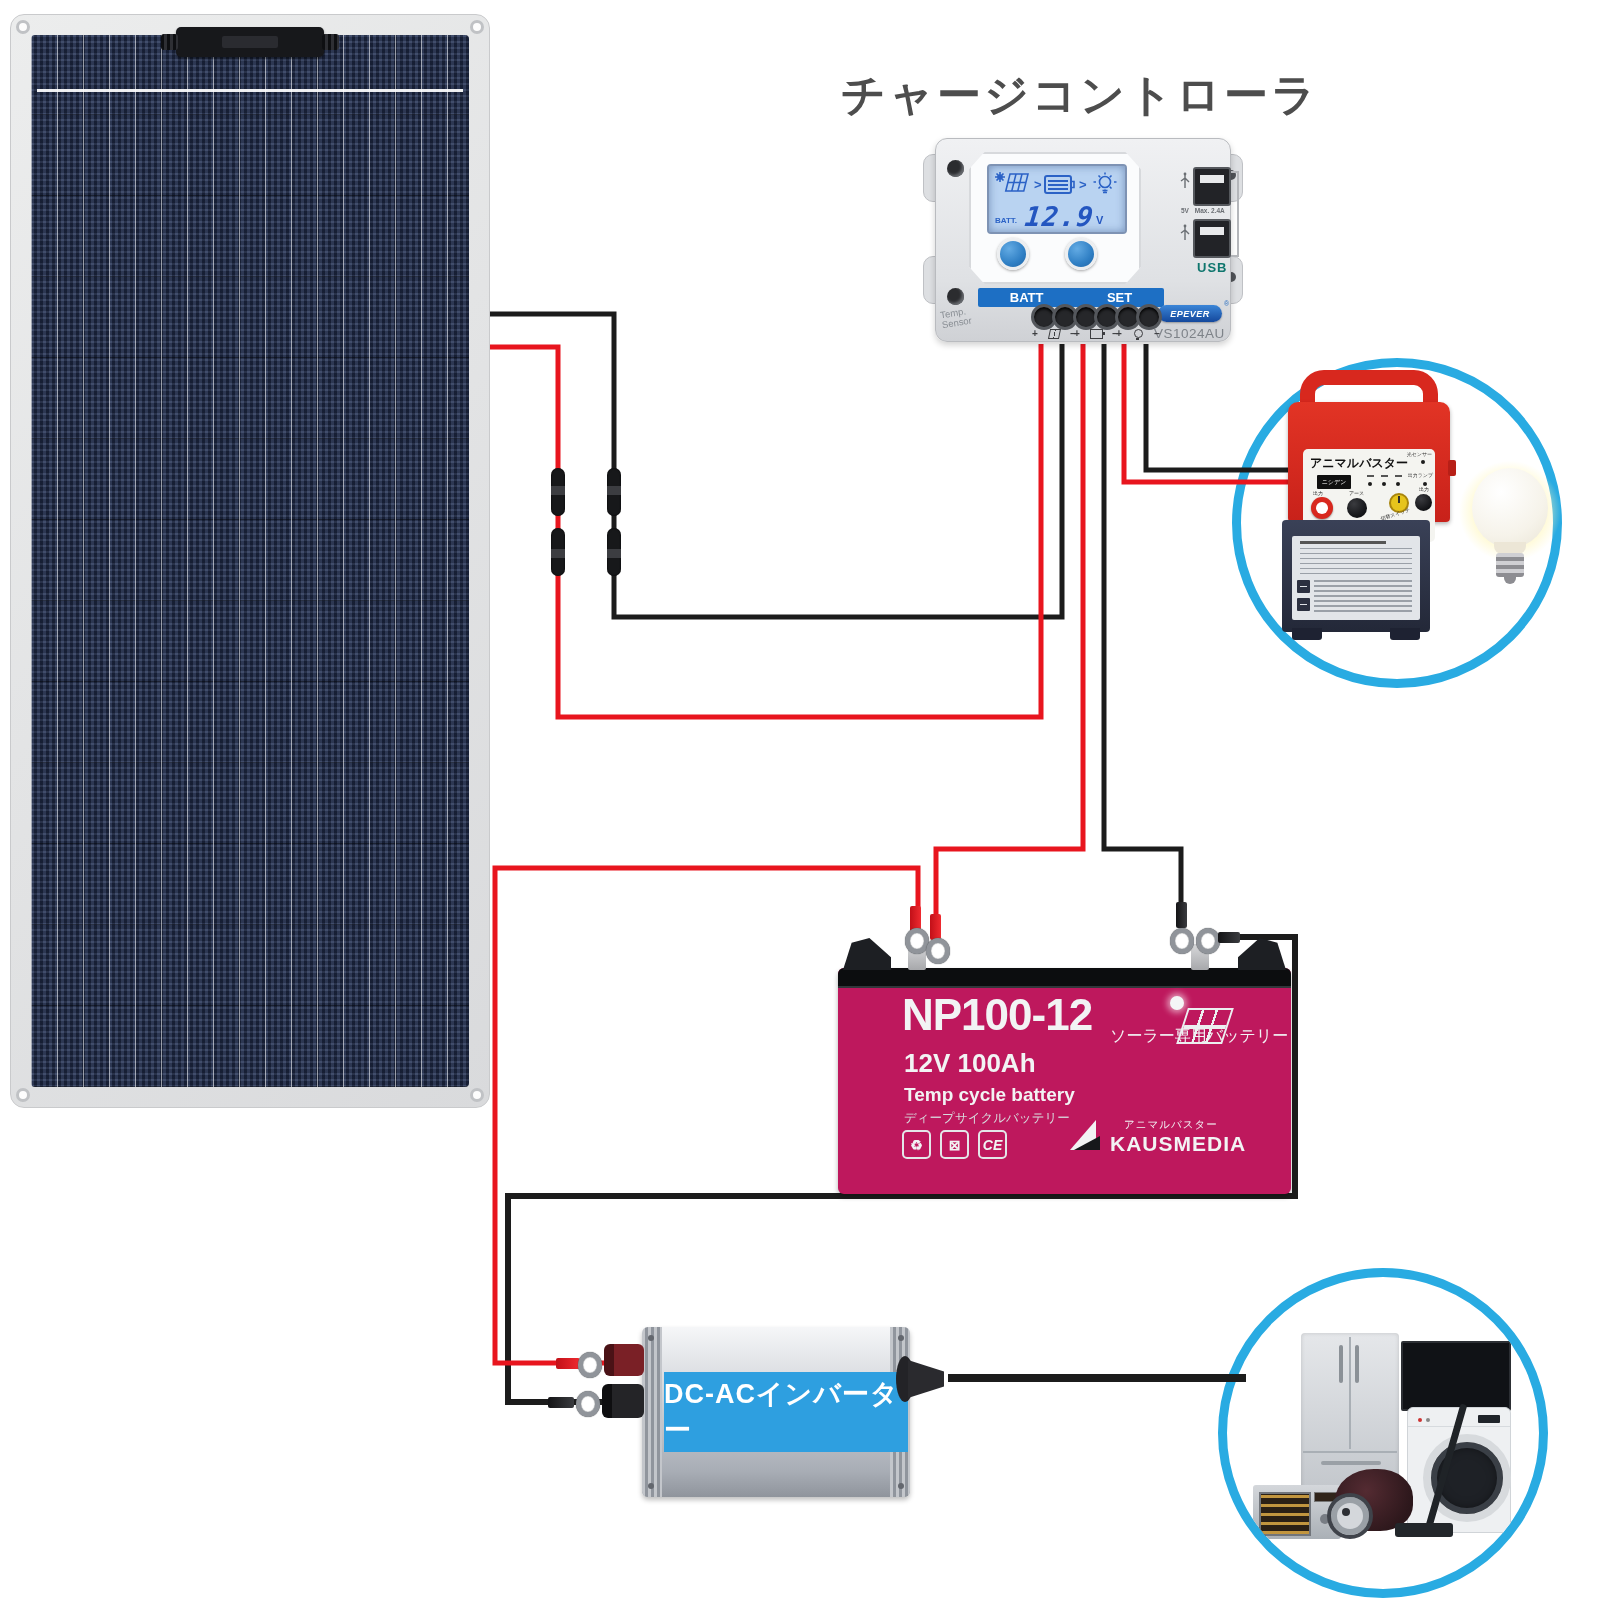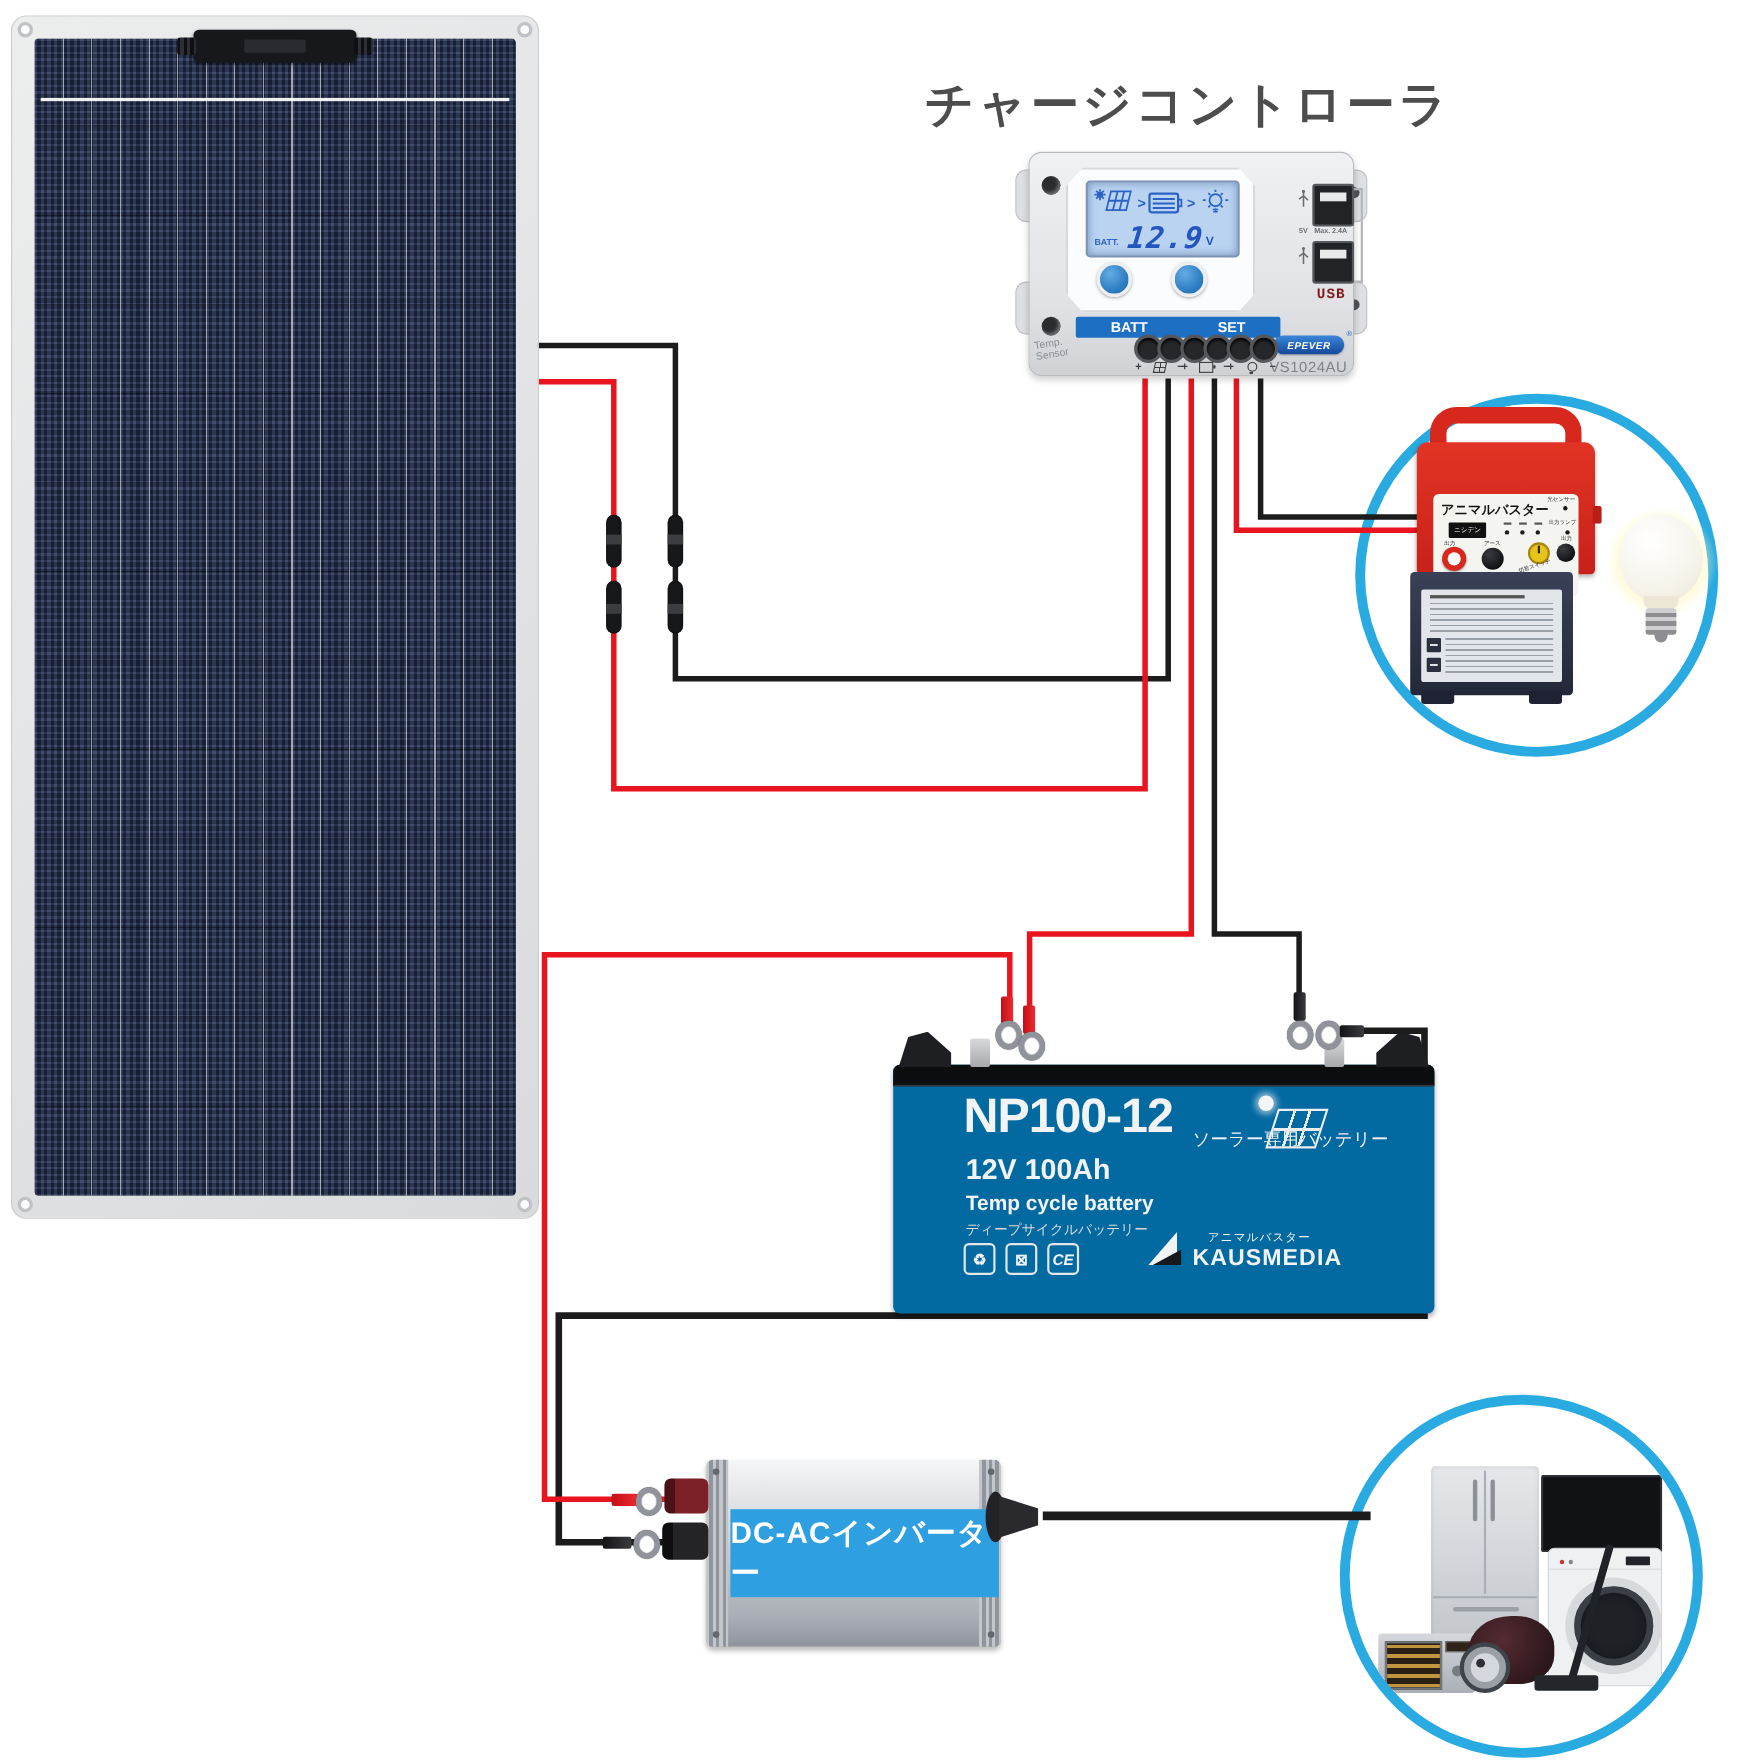--- a/index.html
+++ b/index.html
@@ -60,21 +60,21 @@
   .ctrl-btn{position:absolute;width:26px;height:26px;border-radius:50%;top:86px;
             background:radial-gradient(circle at 35% 30%,#63abe4,#2f7fc4 60%,#2164a4);
             border:3px solid #eceef0;box-shadow:0 1px 3px rgba(0,0,0,.35);}
   .ctrl-bar{position:absolute;left:43px;top:150px;width:186px;height:19px;background:#1d6fc4;border-radius:2px;
             display:flex;align-items:center;justify-content:space-around;color:#fff;font-size:13px;font-weight:bold;}
   .usb-port{position:absolute;left:258px;width:34px;height:35px;background:#222327;border:2px solid #55585d;
             border-radius:3px;}
   .usb-port:after{content:"";position:absolute;left:5px;right:5px;top:6px;height:8px;background:#e8e9eb;}
   .usb-sym{position:absolute;left:244px;width:12px;height:18px;}
   .usb-spec{position:absolute;left:246px;top:69px;width:52px;font-size:6.5px;color:#6a6e73;font-weight:bold;}
-  .usb-label{position:absolute;left:262px;top:122px;font-size:13px;font-weight:bold;color:#7f1d1d;letter-spacing:1px;font-family:Liberation Mono, monospace;}
+  .usb-label{position:absolute;left:262px;top:122px;font-size:13px;font-weight:bold;color:#0f766e;letter-spacing:1px;}
   .usb-bracket{position:absolute;left:296px;top:33px;width:6px;height:82px;border:2px solid #b4b6ba;border-left:none;}
   .epever{position:absolute;left:223px;top:167px;width:64px;height:17px;border-radius:9px;
           background:linear-gradient(180deg,#3b86d8,#14489c);display:flex;align-items:center;justify-content:center;
           color:#fff;font-size:9px;font-weight:bold;font-style:italic;letter-spacing:.5px;
           box-shadow:0 1px 2px rgba(0,0,0,.3);}
   .epever-reg{position:absolute;left:289px;top:162px;font-size:7px;color:#2a6fc0;}
   .ctrl-model{position:absolute;left:219px;top:188px;font-size:13.5px;color:#7e8artifact389;color:#7e8389;letter-spacing:.5px;}
   .temp-label{position:absolute;left:6px;top:170px;font-size:9.5px;color:#8a8f95;transform:rotate(-9deg);
               line-height:10px;}
   .term{position:absolute;top:166px;width:20px;height:20px;border-radius:50%;background:#26272a;
@@ -91,21 +91,21 @@
   .ti-bulb:after{content:"";position:absolute;left:1px;bottom:-3px;width:3px;height:2px;background:#3c3d40;}
 
   
   .ring{position:absolute;width:14px;height:16px;border:5px solid #90949a;border-radius:50%;z-index:3;
         box-shadow:0 0 1px #3a3d41, inset 0 0 1px #3a3d41;background:#fff;}
   .sleeve{position:absolute;z-index:3;border-radius:2px;}
   .sleeve.red{background:linear-gradient(90deg,#c21018,#ef2a30);}
   .sleeve.blk{background:linear-gradient(90deg,#141416,#3a3b3f);}
 
   
-  #battery{left:812px;top:968px;width:492px;height:226px;background:#0369a1;border-radius:6px;z-index:2;
+  #battery{left:838px;top:968px;width:453px;height:226px;background:#be185d;border-radius:6px;z-index:2;
            box-shadow:0 3px 5px rgba(0,0,0,.3);color:#f2f3f4;}
   .batt-lid{position:absolute;left:0;top:0;right:0;height:18px;background:#0c0d0f;border-radius:6px 6px 0 0;
             border-bottom:2px solid #33363b;}
   .tblock{position:absolute;top:-30px;width:48px;height:32px;background:#1d1f23;z-index:2;}
   .tblock.l{left:5px;clip-path:polygon(0 100%,18% 15%,55% 0,100% 60%,100% 100%);}
   .tblock.r{right:5px;clip-path:polygon(0 60%,45% 0,82% 15%,100% 100%,0 100%);}
   .tpost{position:absolute;top:-24px;width:18px;height:26px;background:linear-gradient(180deg,#d8d9db,#a7a8ab);
          border-radius:2px;z-index:2;}
   .batt-model{position:absolute;left:64px;top:22px;font-size:44px;font-weight:bold;letter-spacing:-1px;}
   .batt-sub{position:absolute;left:272px;top:58px;font-size:16px;}

